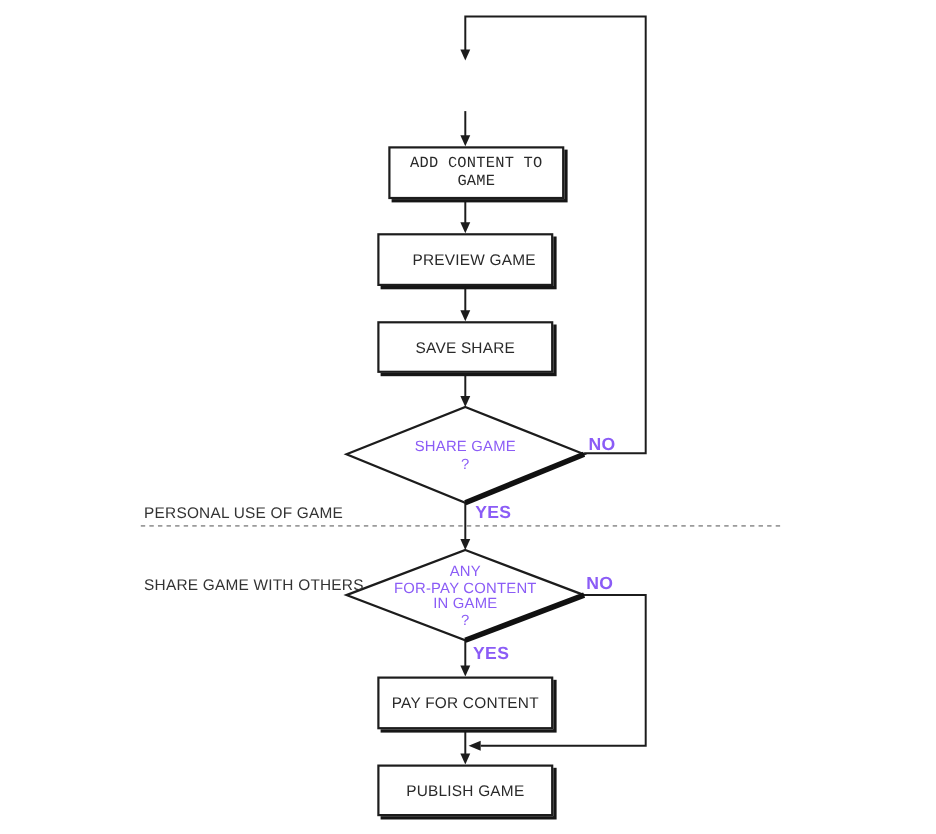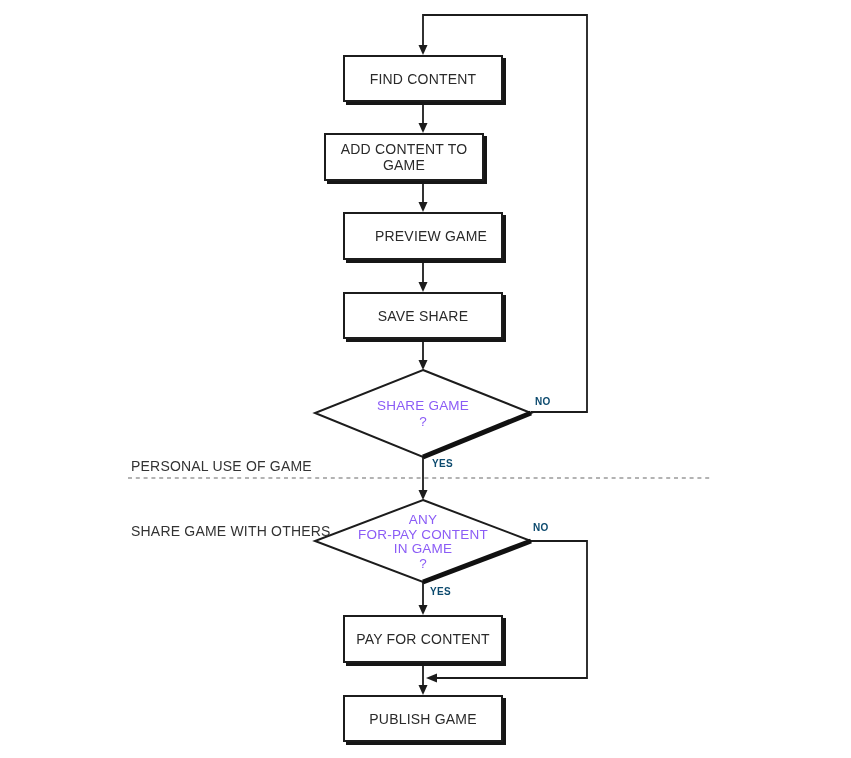--- a/index.html
+++ b/index.html
@@ -48,24 +48,24 @@
     justify-content: center;
     text-align: center;
     font-size: 13.5px;
     line-height: 15px;
     letter-spacing: 0.2px;
     color: #8b5cf6;
   }
   .branch-label {
     position: absolute;
     z-index: 3;
-    font-size: 10px;
+    font-size: 16px;
     font-weight: bold;
     letter-spacing: 0.3px;
-    color: #0c4a6e;
+    color: #8b5cf6;
     white-space: nowrap;
     text-align: right;
   }
   .divider-label {
     position: absolute;
     z-index: 3;
     font-size: 14px;
     letter-spacing: 0.2px;
     color: #333333;
     white-space: nowrap;
@@ -108,25 +108,22 @@
     <path d="M423,663 V686" fill="none" stroke="#1c1c1c" stroke-width="1.8"></path>
     <polygon points="418.5,685 427.5,685 423,695" fill="#1c1c1c"></polygon>
 
     <polygon points="423,370 531,413 423,457 315,413" fill="#ffffff" stroke="#1c1c1c" stroke-width="2"></polygon>
     <path d="M531,413 L423,457" fill="none" stroke="#111111" stroke-width="5"></path>
 
     <polygon points="423,500 531,541 423,582 315,541" fill="#ffffff" stroke="#1c1c1c" stroke-width="2"></polygon>
     <path d="M531,541 L423,582" fill="none" stroke="#111111" stroke-width="5"></path>
   </svg>
 
-  <div class="node" style="left:343px; top:55px; width:160px; height:47px;">
-    <span class="nowrap">FIND CONTENT</span>
-  </div>
 
-  <div class="node" style="left:324px; top:133px; width:160px; height:48px;">
+  <div class="node" style="left:353px; top:133px; width:160px; height:48px;font-family:Liberation Mono, monospace;">
     <span class="nowrap">ADD CONTENT TO</span>
     <span class="nowrap">GAME</span>
   </div>
 
   <div class="node" style="left:343px; top:212px; width:160px; height:48px;padding-left:16px;">
     <span class="nowrap">PREVIEW GAME</span>
   </div>
 
   <div class="node" style="left:343px; top:292px; width:160px; height:47px;">
     <span class="nowrap">SAVE SHARE</span>

